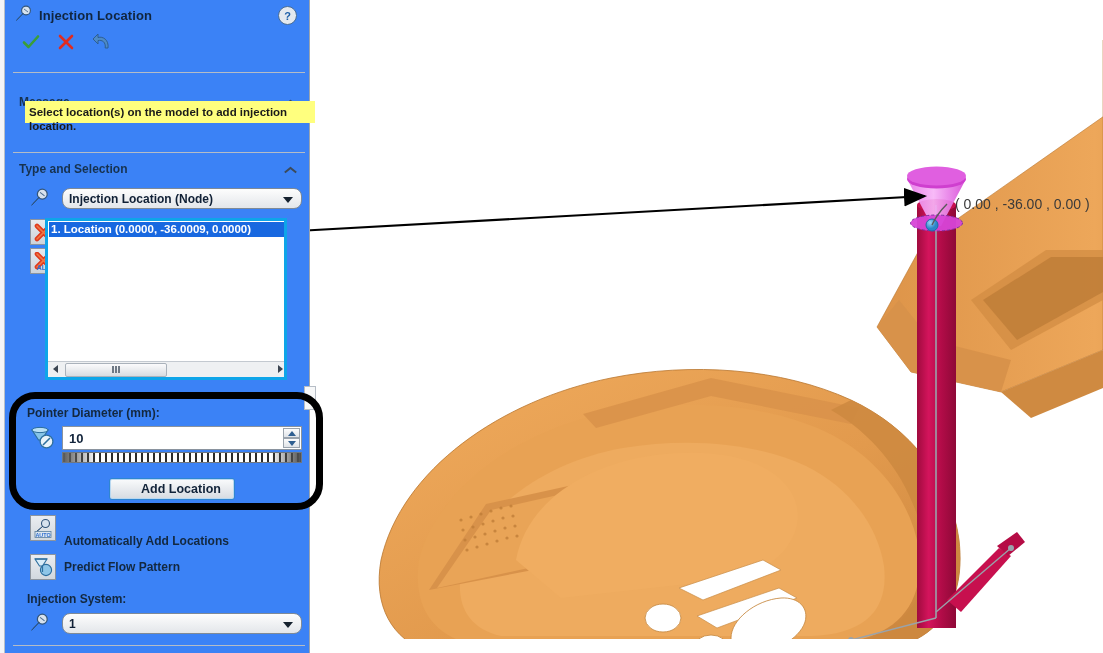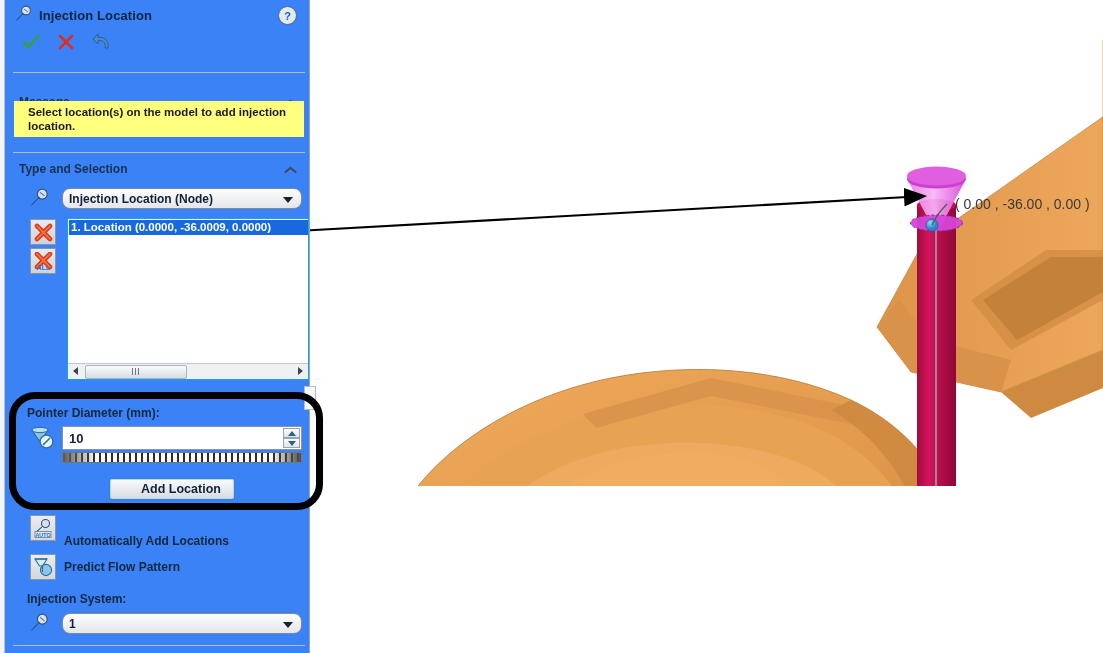--- a/index.html
+++ b/index.html
@@ -26,34 +26,34 @@
 
   
   .sec-head{position:absolute;left:0;width:306px;height:20px;}
   .sec-head .lbl{position:absolute;left:14px;top:1px;font-weight:bold;font-size:12px;color:#17324f;}
   .chev{position:absolute;right:14px;top:4px;width:13px;height:9px;cursor:pointer;}
   .chev:before,.chev:after{content:"";position:absolute;top:4px;width:8px;height:2.2px;background:#3c4a5a;}
   .chev:before{left:0;transform:rotate(-38deg);}
   .chev:after{left:5px;transform:rotate(38deg);}
 
   
-  #msgbox{position:absolute;left:9px;top:101px;width:290px;height:36px;background:#ffff7e;
-          color:#1a1a1a;font-size:11.5px;line-height:14px;padding:4px 14px;box-sizing:border-box;
+  #msgbox{position:absolute;left:20px;top:101px;width:290px;height:22px;background:#ffff7e;
+          color:#1a1a1a;font-size:11.5px;line-height:14px;padding:4px 4px;box-sizing:border-box;
           font-weight:bold;}
 
   
   .combo{position:absolute;height:21px;background:linear-gradient(#fdfdfd,#e3e6ea);
          border:1px solid #7f8a96;border-radius:8px;box-sizing:border-box;cursor:pointer;}
   .combo .txt{position:absolute;left:6px;top:3px;font-size:12px;font-weight:bold;color:#102035;}
   .combo .arr{position:absolute;right:8px;top:8px;width:0;height:0;
               border-left:5px solid transparent;border-right:5px solid transparent;border-top:6px solid #16222f;}
 
   
-  #listbox{position:absolute;left:62px;top:218px;width:242px;height:162px;background:#ffffff;
-           border:1px solid #0ea5e9;box-sizing:border-box;overflow:hidden;}
+  #listbox{position:absolute;left:40px;top:218px;width:242px;height:162px;background:#ffffff;
+           border:3px solid #0ea5e9;box-sizing:border-box;overflow:hidden;}
   #listitem{position:absolute;left:1px;top:1px;width:240px;height:15px;background:#1868e0;
             color:#ffffff;font-size:11.5px;font-weight:bold;padding-left:2px;box-sizing:border-box;
             line-height:15px;white-space:nowrap;cursor:pointer;}
   #hscroll{position:absolute;left:0;bottom:0;width:240px;height:15px;background:#eef0f2;
            border-top:1px solid #c3c9d0;}
   .sb-btn{position:absolute;top:0;width:15px;height:14px;display:flex;align-items:center;justify-content:center;cursor:pointer;}
   .sb-arr{width:0;height:0;border-top:4px solid transparent;border-bottom:4px solid transparent;}
   #hthumb{position:absolute;left:17px;top:1px;width:100px;height:12px;
           background:linear-gradient(#fbfbfc,#d8dce1);border:1px solid #aab2bb;border-radius:2px;cursor:pointer;}
   #hthumb .grip{position:absolute;left:50%;top:2px;margin-left:-4px;width:8px;height:7px;
@@ -96,21 +96,21 @@
 
   
   #nub{position:absolute;left:299px;top:386px;width:12px;height:24px;background:#f7f8f9;
        border:1px solid #b6bdc6;box-sizing:border-box;}
 
   
   #hilite{position:absolute;left:4px;top:392px;width:314px;height:118px;
           border:7px solid #000000;border-radius:26px;box-sizing:border-box;pointer-events:none;}
 
   
-  #view{position:absolute;left:311px;top:0;width:792px;height:486px;background:#ffffff;overflow:hidden;}
+  #view{position:absolute;left:311px;top:0;width:792px;height:639px;background:#ffffff;overflow:hidden;}
   #coordlbl{position:absolute;left:644px;top:196px;font-size:14px;color:#3a3a3a;white-space:nowrap;}
   #arrowsvg{position:absolute;left:-311px;top:0;}
 </style>
 </head>
 <body>
 
 <div id="view">
 
   <svg width="792" height="653">
     <defs>

